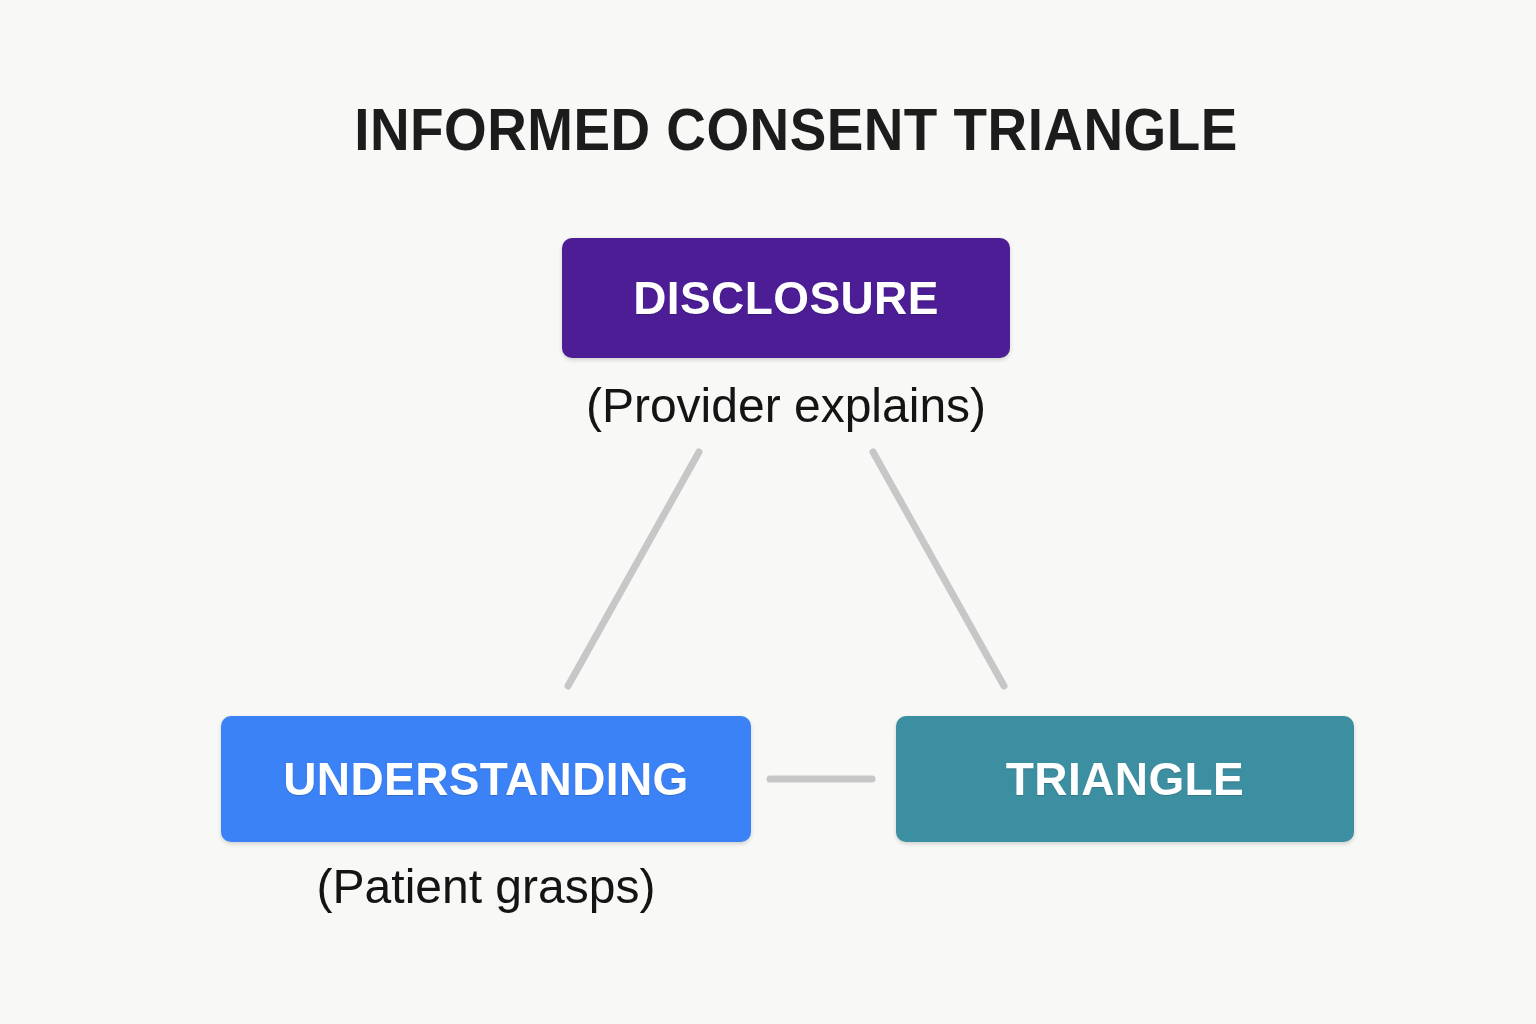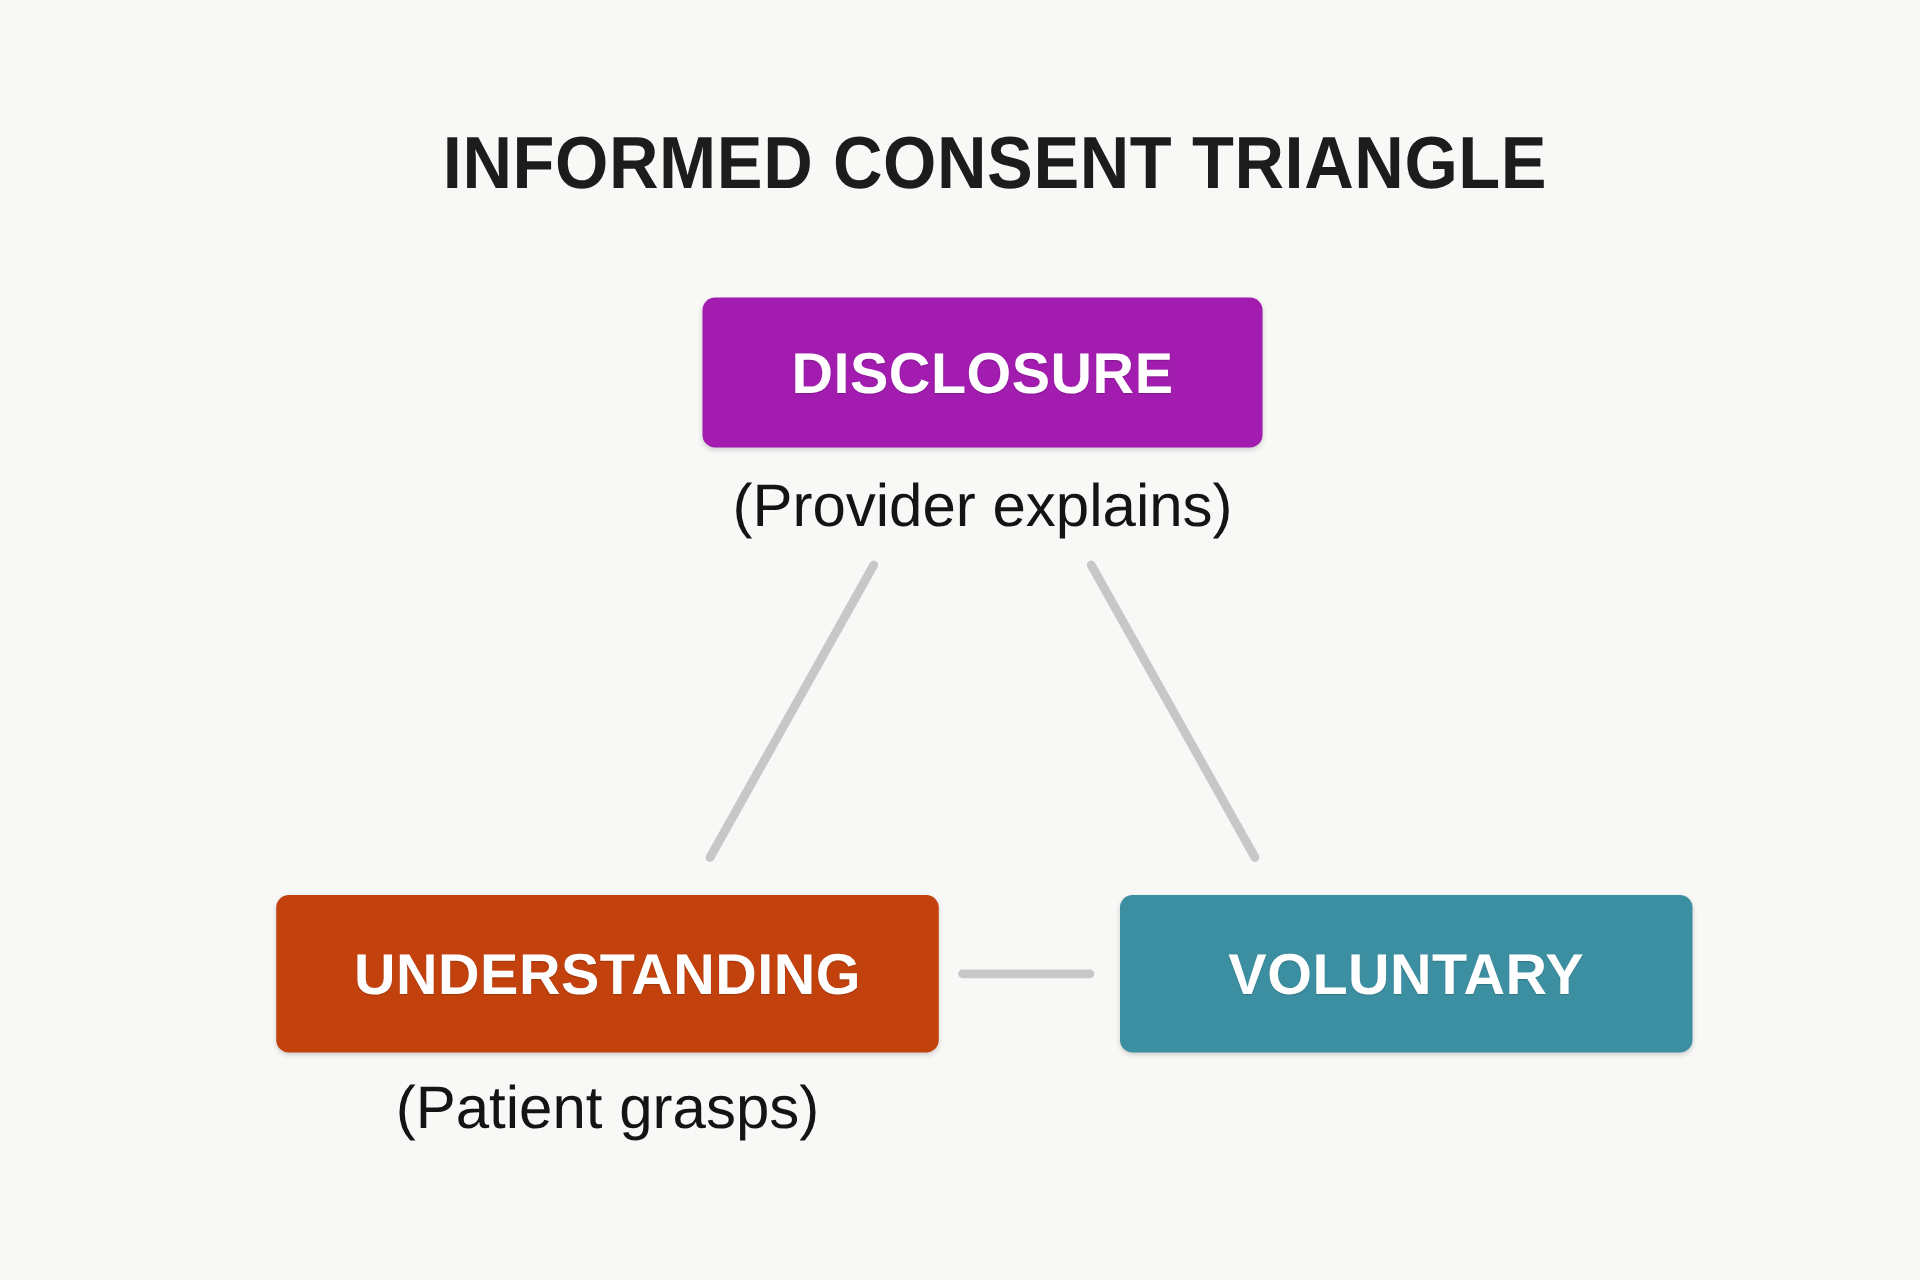--- a/index.html
+++ b/index.html
@@ -123,27 +123,27 @@
 <div id="stage">
 
   <div id="page-title">INFORMED CONSENT TRIANGLE</div>
 
   <svg id="connectors" viewBox="0 0 1536 1024" width="1536" height="1024">
     <line x1="671" y1="452" x2="540" y2="686" stroke="#c7c7c7" stroke-width="7" stroke-linecap="round"></line>
     <line x1="845" y1="452" x2="976" y2="686" stroke="#c7c7c7" stroke-width="7" stroke-linecap="round"></line>
     <line x1="742" y1="779" x2="844" y2="779" stroke="#c7c7c7" stroke-width="7" stroke-linecap="round"></line>
   </svg>
 
-  <div class="node-box" id="node-disclosure" style="background: #a21caf;">
+  <div class="node-box" id="node-disclosure" style="background: #4c1d95;">
     <span class="node-label" style="color: rgb(255, 255, 255);">DISCLOSURE</span>
   </div>
   <div class="node-caption" id="caption-disclosure">(Provider explains)</div>
 
-  <div class="node-box" id="node-understanding" style="background: #c2410c;">
+  <div class="node-box" id="node-understanding" style="background: #3b82f6;">
     <span class="node-label" style="color: rgb(255, 255, 255);">UNDERSTANDING</span>
   </div>
   <div class="node-caption" id="caption-understanding">(Patient grasps)</div>
 
   <div class="node-box" id="node-voluntary" style="background: rgb(60, 143, 161);">
-    <span class="node-label" style="color: rgb(255, 255, 255);">VOLUNTARY</span>
+    <span class="node-label" style="color: rgb(255, 255, 255);">TRIANGLE</span>
   </div>
 
 </div>
 
 </body></html>

